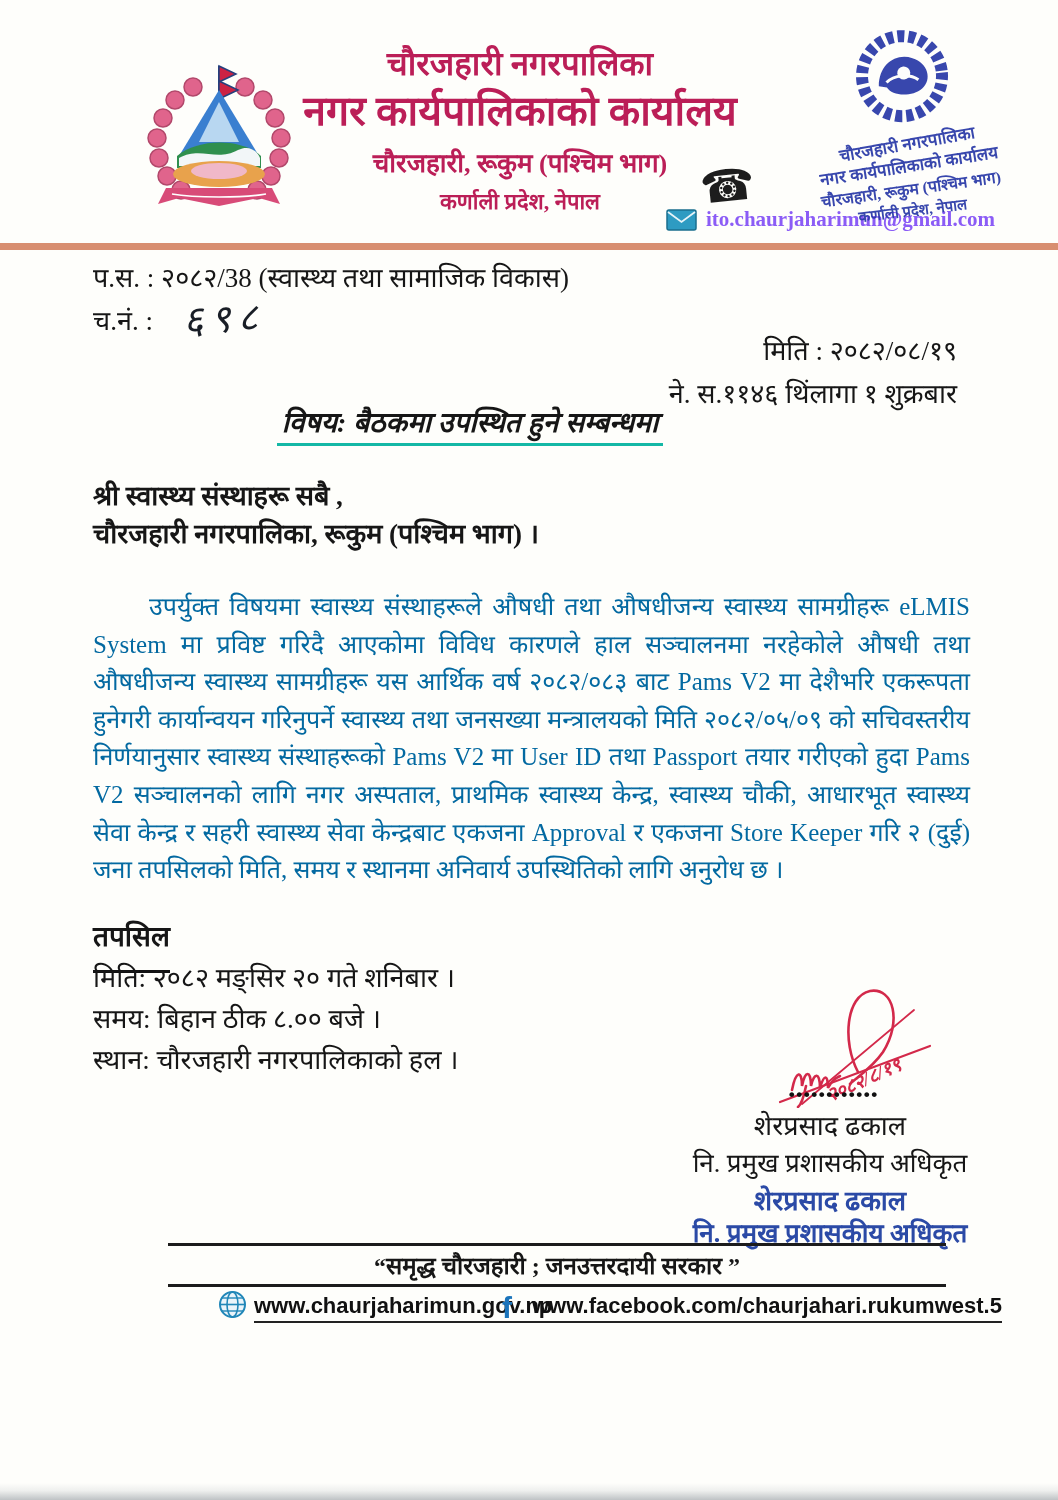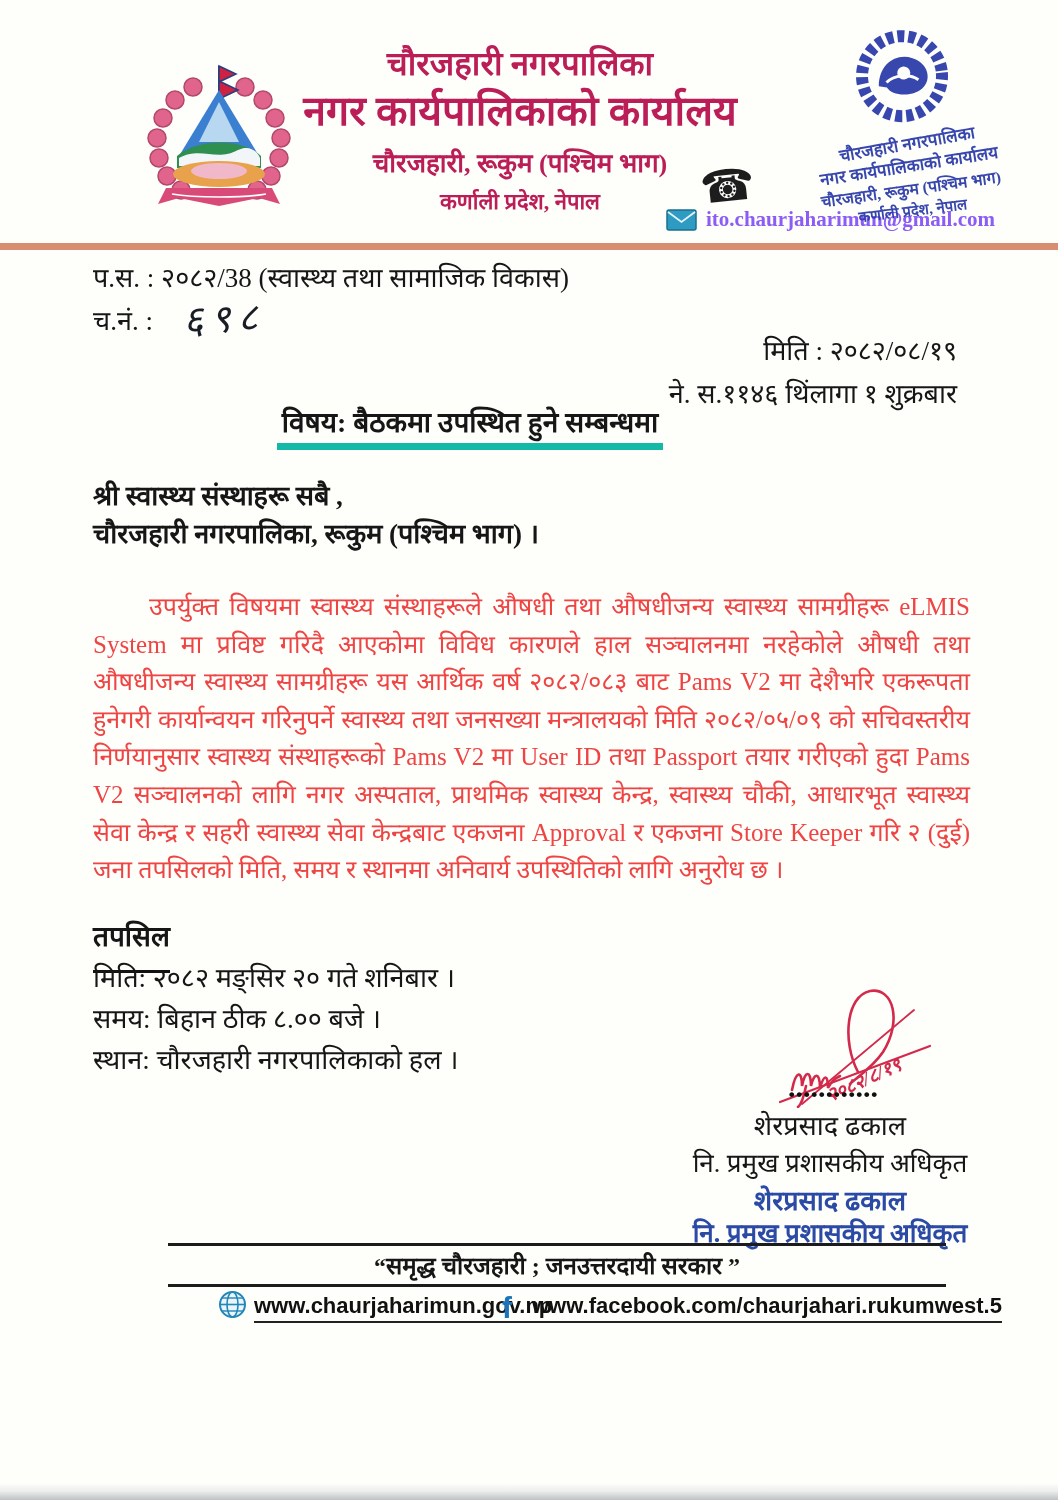--- a/index.html
+++ b/index.html
@@ -19,25 +19,25 @@
   .email-text{font-size:21px;font-weight:700;color:#8b5cf6;}
   .divider{left:0;top:243px;width:1058px;height:7px;background:#d88e70;}
   
   .refline{left:93px;top:258px;font-size:27px;}
   .chno{left:93px;top:301px;font-size:27px;}
   .chno-hand{left:183px;top:290px;font-size:39px;font-style:italic;letter-spacing:7px;color:#191e26;
         transform:rotate(-3deg);font-family:"DejaVu Sans",sans-serif;}
   .date1{left:655px;top:331px;width:302px;text-align:right;font-size:27px;}
   .date2{left:615px;top:367px;width:342px;text-align:right;font-size:27px;margin-top:7px;}
   .subj-wrap{left:0;top:402px;width:940px;text-align:center;}
-  .subj{display:inline-block;font-size:28px;font-weight:700;border-bottom:7px solid #14b8a6;padding:0 5px 3px 5px;}
+  .subj{display:inline-block;font-size:28px;font-weight:700;border-bottom:3px solid #14b8a6;padding:0 5px 3px 5px;font-style:italic;}
   .addr1{left:93px;top:476px;font-size:27px;font-weight:700;}
   .addr2{left:93px;top:514px;font-size:27px;font-weight:700;}
   .body-par{left:93px;top:588px;width:877px;font-size:25px;line-height:37.6px;text-align:justify;
-        text-indent:56px;color:#ef4444;}
+        text-indent:56px;color:#0369a1;}
   
   .tapasil{left:93px;top:916px;}
   .tapasil span{display:inline-block;font-size:28px;font-weight:700;border-bottom:3px solid #111;padding-bottom:16px;}
   .sch1{left:93px;top:958px;font-size:27px;}
   .sch2{left:93px;top:999px;font-size:27px;}
   .sch3{left:93px;top:1040px;font-size:27px;}
   
   .sig-svg{left:762px;top:980px;}
   .dots{left:788px;top:1070px;font-size:30px;font-weight:700;letter-spacing:0;color:#111;}
   .sig-name{left:690px;top:1106px;width:280px;text-align:center;font-size:27px;}

